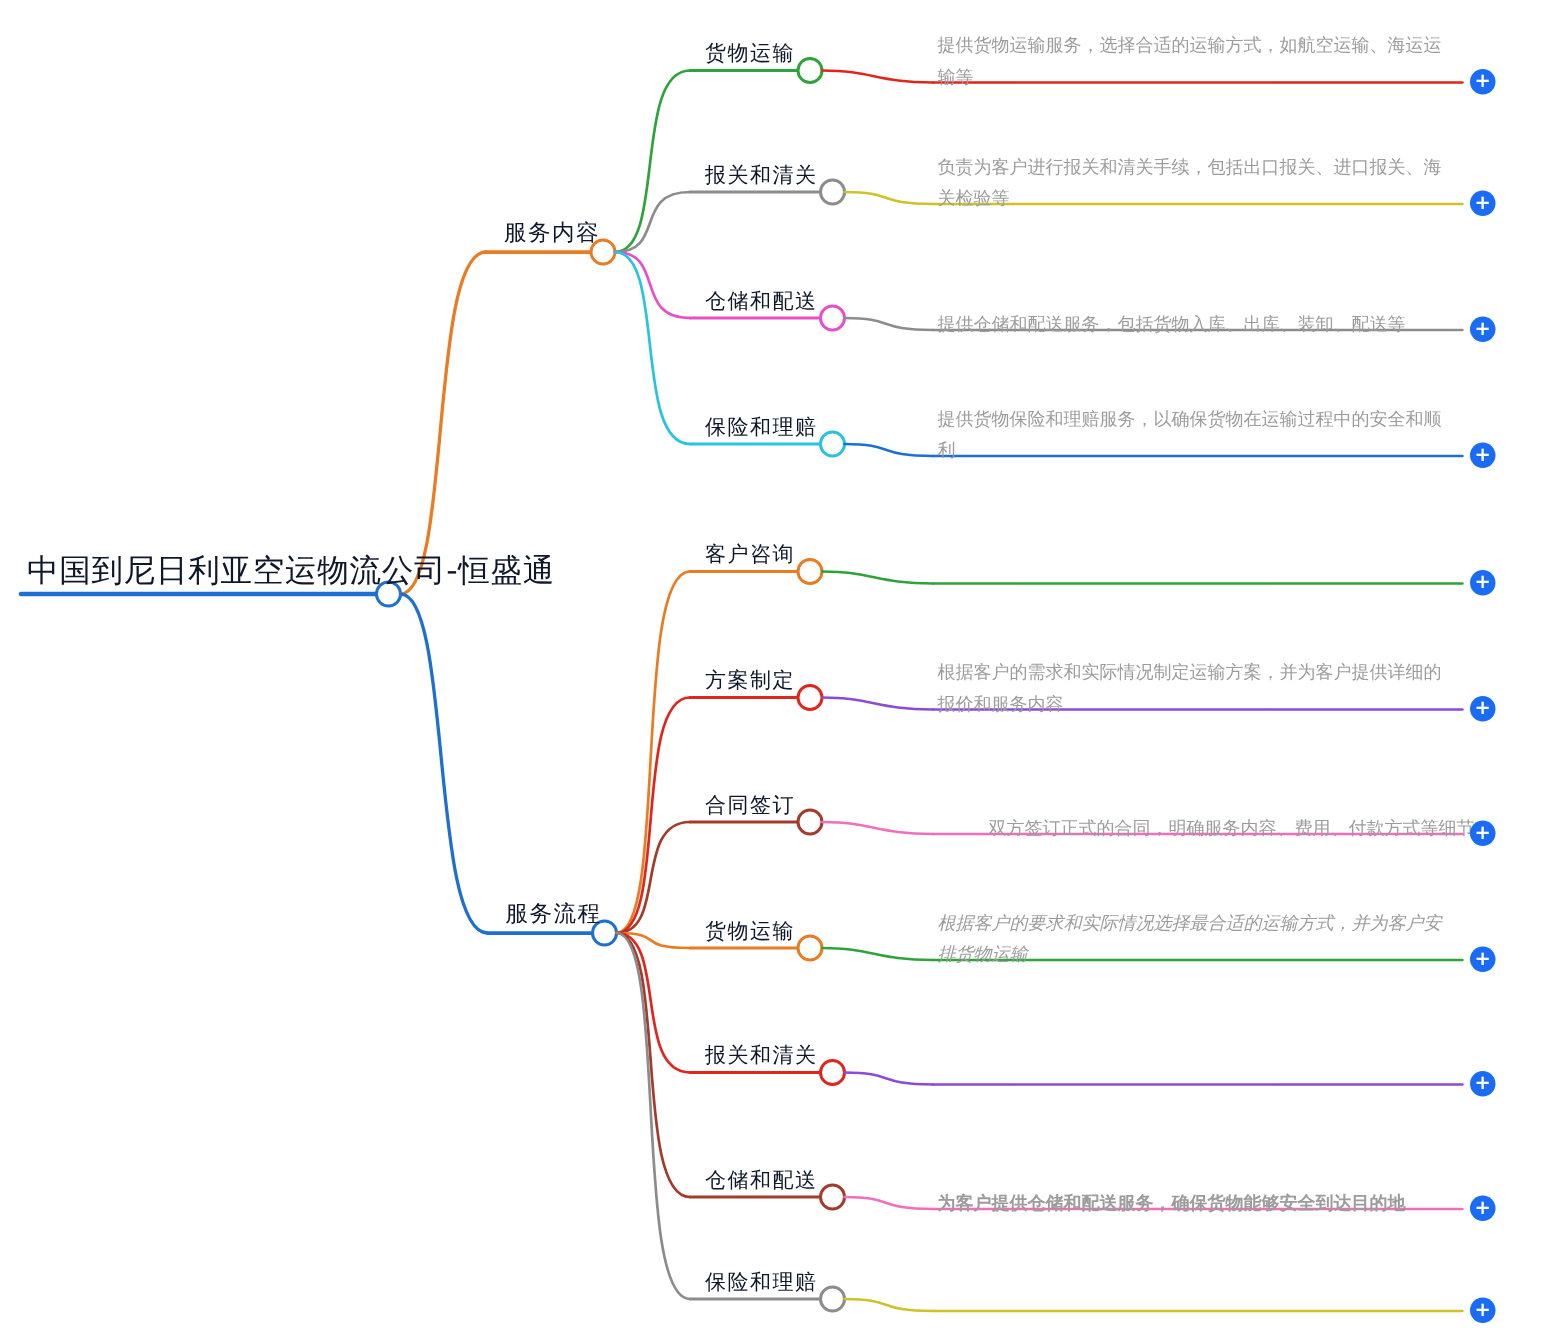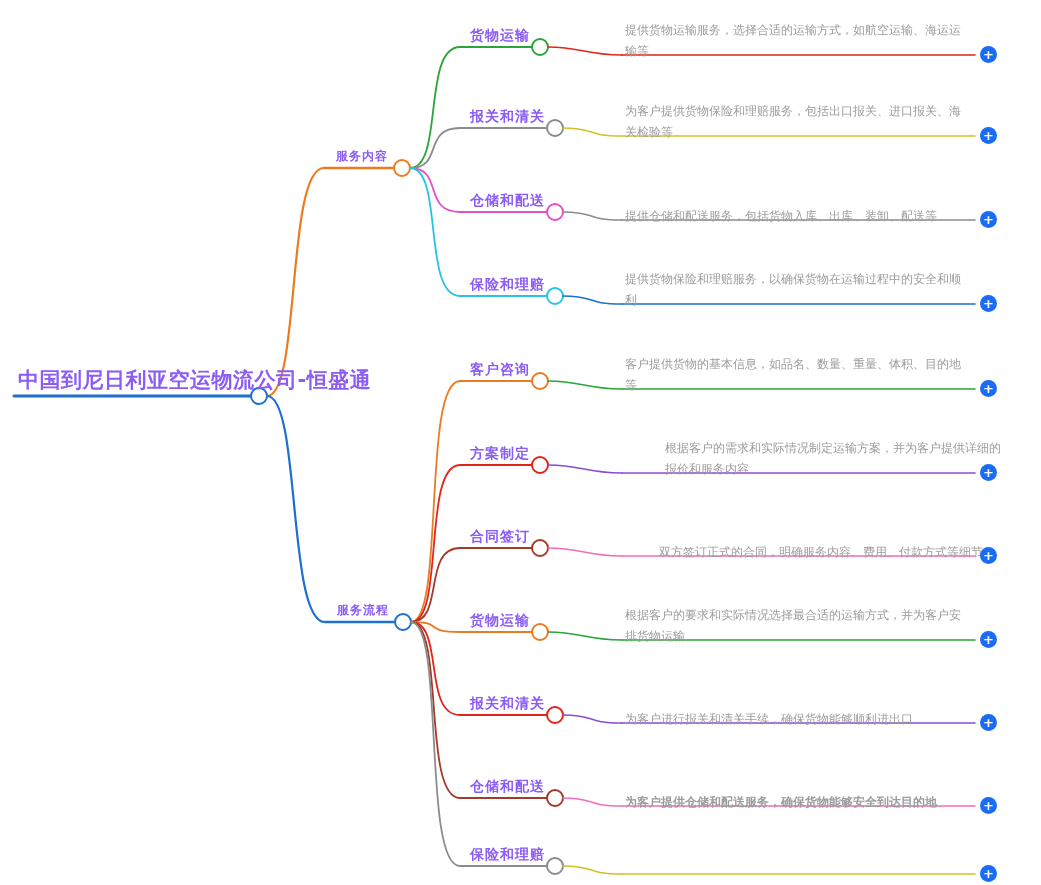--- a/index.html
+++ b/index.html
@@ -1,21 +1,21 @@
 <!DOCTYPE html>
 <html><head>
 <meta charset="utf-8">
 <style>
   html,body{margin:0;padding:0;background:#ffffff;}
   #canvas{position:relative;width:1041px;height:885px;background:#ffffff;overflow:hidden;
           font-family:"DejaVu Sans","Liberation Sans",sans-serif;}
   #links{position:absolute;left:0;top:0;}
-  .node-label{position:absolute;font-weight:bold;color:#8b5cf6;white-space:nowrap;cursor:pointer;}
+  .node-label{position:absolute;font-weight:normal;color:#0f172a;white-space:nowrap;cursor:pointer;}
   .root-label{font-size:21px;letter-spacing:0.5px;margin-top:20px;}
-  .branch-label{font-size:12px;letter-spacing:1px;}
+  .branch-label{font-size:15px;letter-spacing:1px;}
   .child-label{font-size:14px;letter-spacing:1px;}
   .desc{position:absolute;font-size:12px;line-height:21px;color:#9c9c9c;width:346px;cursor:pointer;}
   .plus-btn{position:absolute;width:17px;height:17px;border-radius:50%;color:#fff;
             display:flex;align-items:center;justify-content:center;font-size:13px;
             font-weight:bold;line-height:1;cursor:pointer;user-select:none;}
 </style>
 </head>
 <body>
 
 <div id="canvas">
@@ -83,42 +83,40 @@
       <circle cx="555" cy="866" r="8" fill="#ffffff" stroke="#8c8c8c" stroke-width="2"></circle>
       <path d="M 563,866 C 597,866 584,874 622,874" stroke="#cfc228" stroke-width="1.6" fill="none" stroke-linecap="round"></path>
       <line x1="622" y1="874" x2="975" y2="874" stroke="#cfc228" stroke-width="1.6" stroke-linecap="round"></line>
     </svg>
 <div class="node-label root-label" style="left: 18px; bottom: 491px;">中国到尼日利亚空运物流公司-恒盛通</div>
     <div class="node-label branch-label" style="left: 336px; bottom: 720px;">服务内容</div>
     <div class="node-label child-label" style="left: 470px; bottom: 840px;">货物运输</div>
     <div class="desc" style="left: 625px; bottom: 823px;">提供货物运输服务，选择合适的运输方式，如航空运输、海运运输等</div>
     <div class="plus-btn" style="left: 980px; top: 46px; background: rgb(27, 108, 245);">+</div>
     <div class="node-label child-label" style="left: 470px; bottom: 759px;">报关和清关</div>
-    <div class="desc" style="left: 625px; bottom: 742px;">为客户提供货物保险和理赔服务，包括出口报关、进口报关、海关检验等</div>
+    <div class="desc" style="left: 625px; bottom: 742px;">负责为客户进行报关和清关手续，包括出口报关、进口报关、海关检验等</div>
     <div class="plus-btn" style="left: 980px; top: 127px; background: rgb(27, 108, 245);">+</div>
     <div class="node-label child-label" style="left: 470px; bottom: 675px;">仓储和配送</div>
     <div class="desc" style="left: 625px; bottom: 658px;">提供仓储和配送服务，包括货物入库、出库、装卸、配送等</div>
     <div class="plus-btn" style="left: 980px; top: 211px; background: rgb(27, 108, 245);">+</div>
     <div class="node-label child-label" style="left: 470px; bottom: 591px;">保险和理赔</div>
     <div class="desc" style="left: 625px; bottom: 574px;">提供货物保险和理赔服务，以确保货物在运输过程中的安全和顺利</div>
     <div class="plus-btn" style="left: 980px; top: 295px; background: rgb(27, 108, 245);">+</div>
     <div class="node-label branch-label" style="left: 337px; bottom: 266px;">服务流程</div>
     <div class="node-label child-label" style="left: 470px; bottom: 506px;">客户咨询</div>
-    <div class="desc" style="left: 625px; bottom: 489px;">客户提供货物的基本信息，如品名、数量、重量、体积、目的地等</div>
     <div class="plus-btn" style="left: 980px; top: 380px; background: rgb(27, 108, 245);">+</div>
     <div class="node-label child-label" style="left: 470px; bottom: 422px;">方案制定</div>
-    <div class="desc" style="left: 625px; bottom: 405px; margin-left: 40px;">根据客户的需求和实际情况制定运输方案，并为客户提供详细的报价和服务内容</div>
+    <div class="desc" style="left: 625px; bottom: 405px;">根据客户的需求和实际情况制定运输方案，并为客户提供详细的报价和服务内容</div>
     <div class="plus-btn" style="left: 980px; top: 464px; background: rgb(27, 108, 245);">+</div>
     <div class="node-label child-label" style="left: 470px; bottom: 339px;">合同签订</div>
     <div class="desc" style="left: 625px; bottom: 322px; margin-left: 34px;">双方签订正式的合同，明确服务内容、费用、付款方式等细节</div>
     <div class="plus-btn" style="left: 980px; top: 547px; background: rgb(27, 108, 245);">+</div>
     <div class="node-label child-label" style="left: 470px; bottom: 255px;">货物运输</div>
-    <div class="desc" style="left: 625px; bottom: 238px;">根据客户的要求和实际情况选择最合适的运输方式，并为客户安排货物运输</div>
+    <div class="desc" style="left: 625px; bottom: 238px; font-style: italic;">根据客户的要求和实际情况选择最合适的运输方式，并为客户安排货物运输</div>
     <div class="plus-btn" style="left: 980px; top: 631px; background: rgb(27, 108, 245);">+</div>
     <div class="node-label child-label" style="left: 470px; bottom: 172px;">报关和清关</div>
-    <div class="desc" style="left: 625px; bottom: 155px;">为客户进行报关和清关手续，确保货物能够顺利进出口</div>
     <div class="plus-btn" style="left: 980px; top: 714px; background: rgb(27, 108, 245);">+</div>
     <div class="node-label child-label" style="left: 470px; bottom: 89px;">仓储和配送</div>
     <div class="desc" style="left: 625px; bottom: 72px; font-weight: bold;">为客户提供仓储和配送服务，确保货物能够安全到达目的地</div>
     <div class="plus-btn" style="left: 980px; top: 797px; background: rgb(27, 108, 245);">+</div>
     <div class="node-label child-label" style="left: 470px; bottom: 21px;">保险和理赔</div>
     <div class="plus-btn" style="left: 980px; top: 865px; background: rgb(27, 108, 245);">+</div>
   </div>
 
 </body></html>

